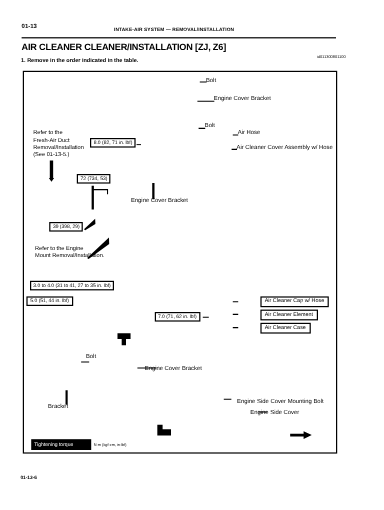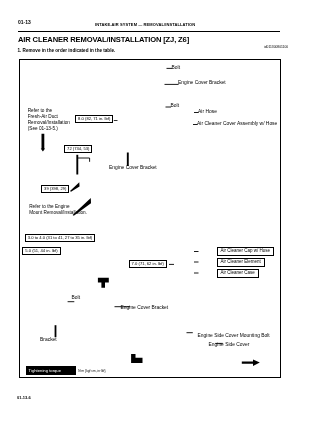--- a/index.html
+++ b/index.html
@@ -46,21 +46,21 @@
   .c10{left:178px;top:273.5px;}
   .c11{left:189px;top:282px;}
 </style>
 </head>
 <body>
 
 <div class="pg">
   <div class="hdr-ref">01-13</div>
   <div class="hdr-center">INTAKE-AIR SYSTEM — REMOVAL/INSTALLATION</div>
   <div class="hdr-rule"></div>
-  <div class="title">AIR CLEANER REMOVAL/INSTALLATION [ZJ, Z6]</div>
+  <div class="title">AIR CLEANER CLEANER/INSTALLATION [ZJ, Z6]</div>
   <div class="title-right">id011300801100</div>
   <div class="subtitle">1. Remove in the order indicated in the table.</div>
   <div class="figbox">
 
     <div class="noteblk">
       <div>Refer to the</div>
       <div>Fresh-Air Duct</div>
       <div>Removal/Installation</div>
       <div>(See 01-13-5.)</div>
     </div>

